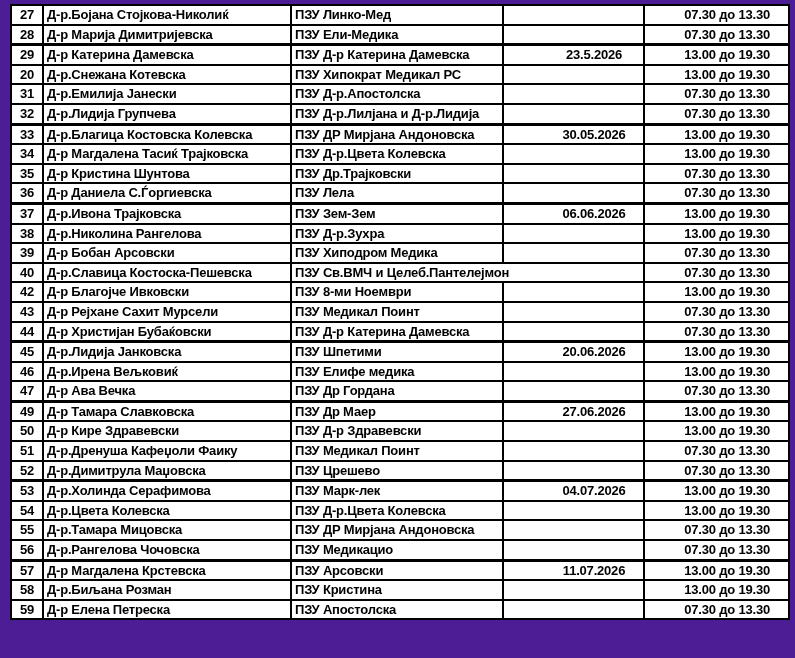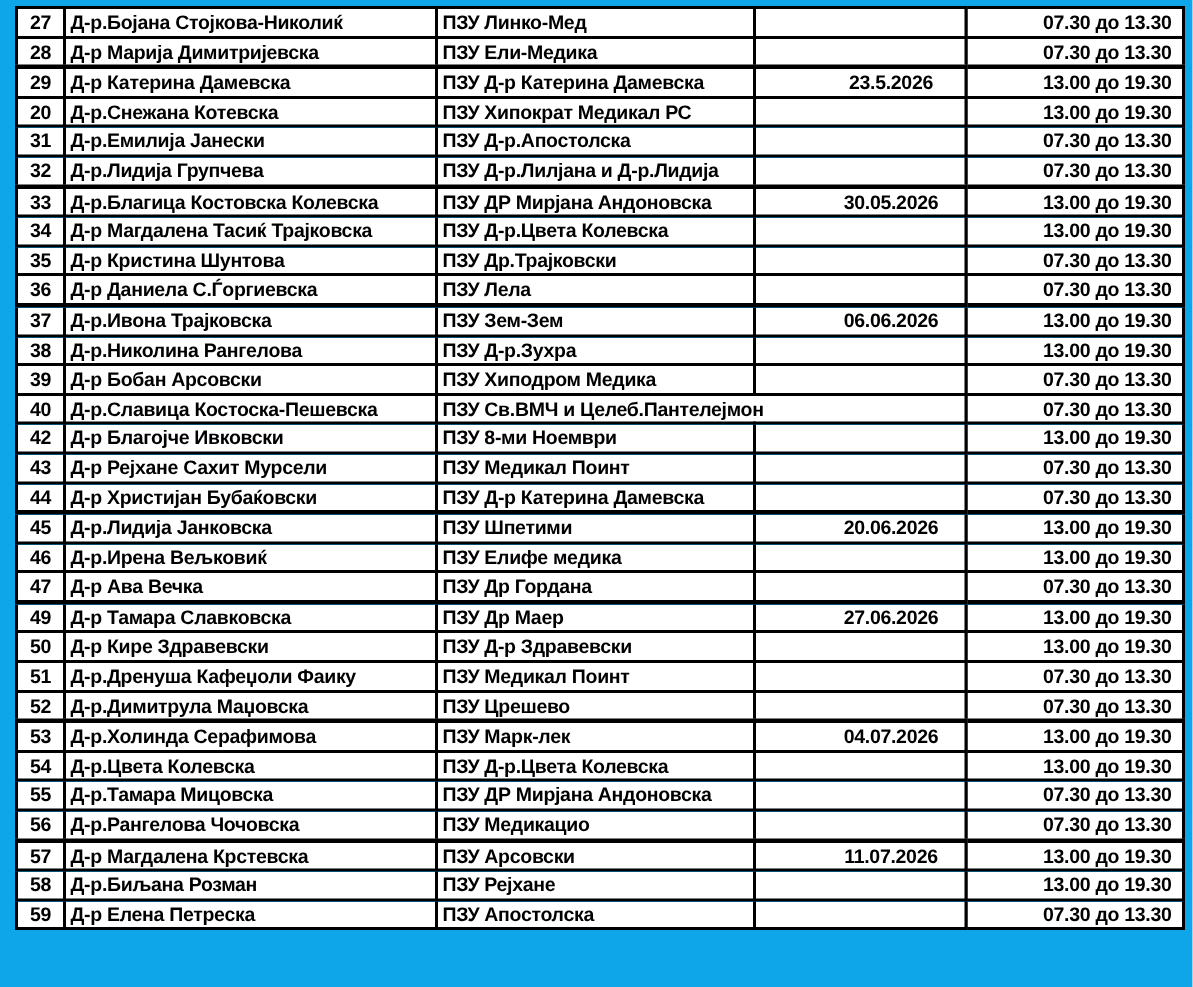--- a/index.html
+++ b/index.html
@@ -7,21 +7,21 @@
     padding: 0;
     background: #ffffff;
     width: 795px;
     height: 658px;
     font-family: "Liberation Sans", sans-serif;
   }
   .page {
     position: relative;
     width: 795px;
     height: 658px;
-    background: #0ea5e9;
+    background: #4c1d95;
     overflow: hidden;
   }
   table.schedule {
     position: absolute;
     left: 10px;
     top: 4px;
     border-collapse: collapse;
     table-layout: fixed;
     width: 778px;
   }
@@ -38,21 +38,21 @@
     letter-spacing: -0.2px;
     background: #ffffff;
   }
   table.schedule tr.group-start td {
     border-top: 3px solid #000000;
   }
   table.schedule td.num   { text-align: center; padding: 0 1px; }
   table.schedule td.doctor{ text-align: left; }
   table.schedule td.clinic{ text-align: left; margin-top: 12px; }
   table.schedule td.date  { text-align: center; padding-left: 44px; }
-  table.schedule td.hours { text-align: right; padding-right: 7px; }
+  table.schedule td.hours { text-align: right; padding-right: 18px; }
 </style>
 </head>
 <body>
 
 <div class="page">
   <table class="schedule">
     <colgroup>
       <col style="width:32px">
       <col style="width:248px">
       <col style="width:212px">
@@ -258,21 +258,21 @@
         <tr class="group-start">
           <td class="num">57</td>
           <td class="doctor">Д-р Магдалена Крстевска</td>
           <td class="clinic">ПЗУ Арсовски</td>
           <td class="date">11.07.2026</td>
           <td class="hours">13.00 до 19.30</td>
         </tr>
         <tr>
           <td class="num">58</td>
           <td class="doctor">Д-р.Биљана Розман</td>
-          <td class="clinic">ПЗУ Рејхане</td>
+          <td class="clinic">ПЗУ Кристина</td>
           <td class="date"></td>
           <td class="hours">13.00 до 19.30</td>
         </tr>
         <tr>
           <td class="num">59</td>
           <td class="doctor">Д-р Елена Петреска</td>
           <td class="clinic">ПЗУ Апостолска</td>
           <td class="date"></td>
           <td class="hours">07.30 до 13.30</td>
         </tr>

